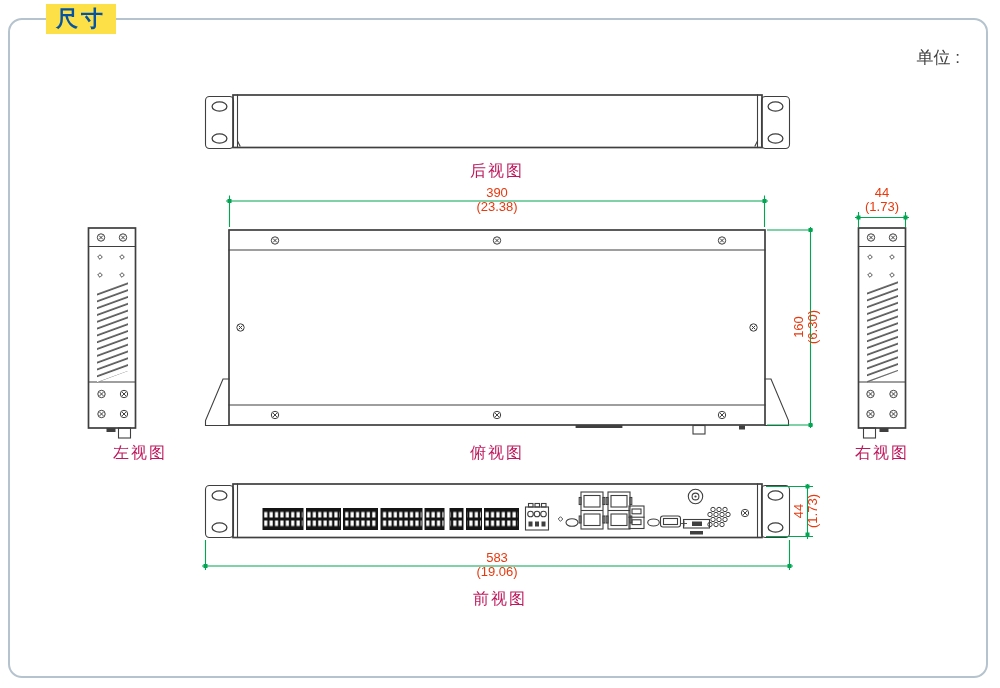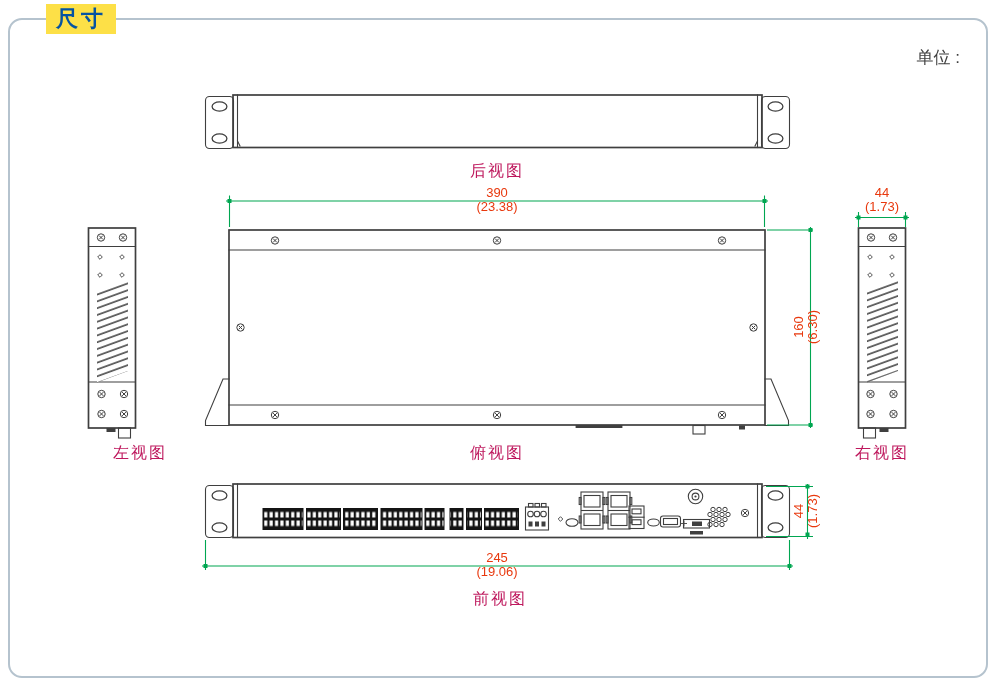--- a/index.html
+++ b/index.html
@@ -277,21 +277,21 @@
 </div>
 <div class="dim" style="left:882px;top:186px;">
   <span>44</span>
   <span>(1.73)</span>
 </div>
 <div class="dim dim-rot" style="left:806px;top:511px;">
   <span>44</span>
   <span>(1.73)</span>
 </div>
 <div class="dim" style="left:497px;top:551px;">
-  <span>245</span>
+  <span>583</span>
   <span>(19.06)</span>
 </div>
 
 <div class="caption" style="left:497px;top:161px;">后视图</div>
 <div class="caption" style="left:497px;top:443px;">俯视图</div>
 <div class="caption" style="left:104px;top:443px;margin-left:36px;">左视图</div>
 <div class="caption" style="left:882px;top:443px;">右视图</div>
 <div class="caption" style="left:500px;top:589px;">前视图</div>
 
 </body></html>

